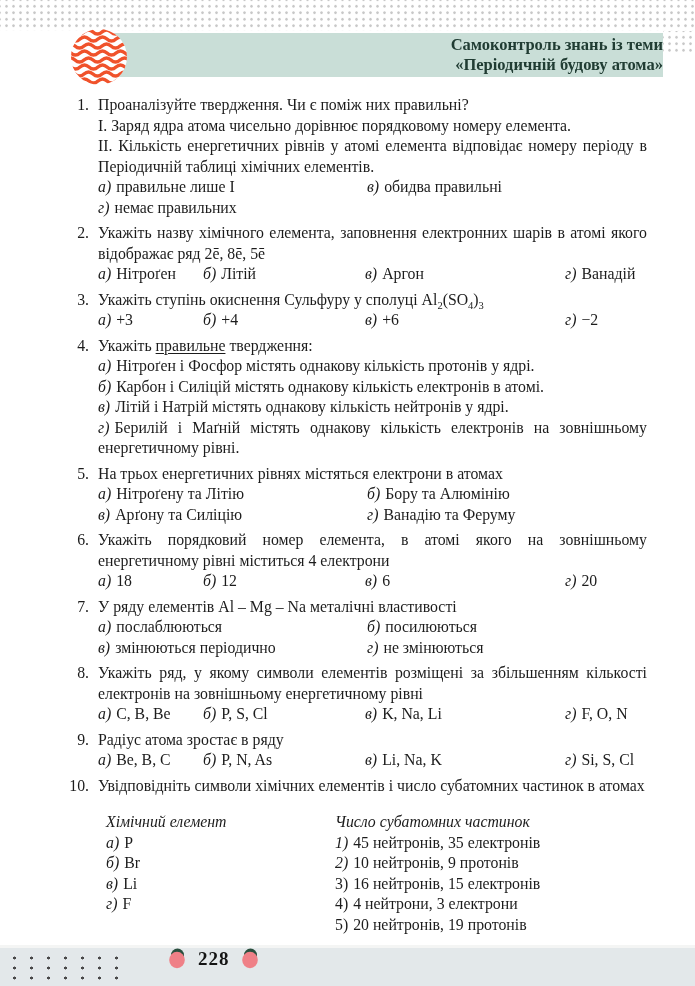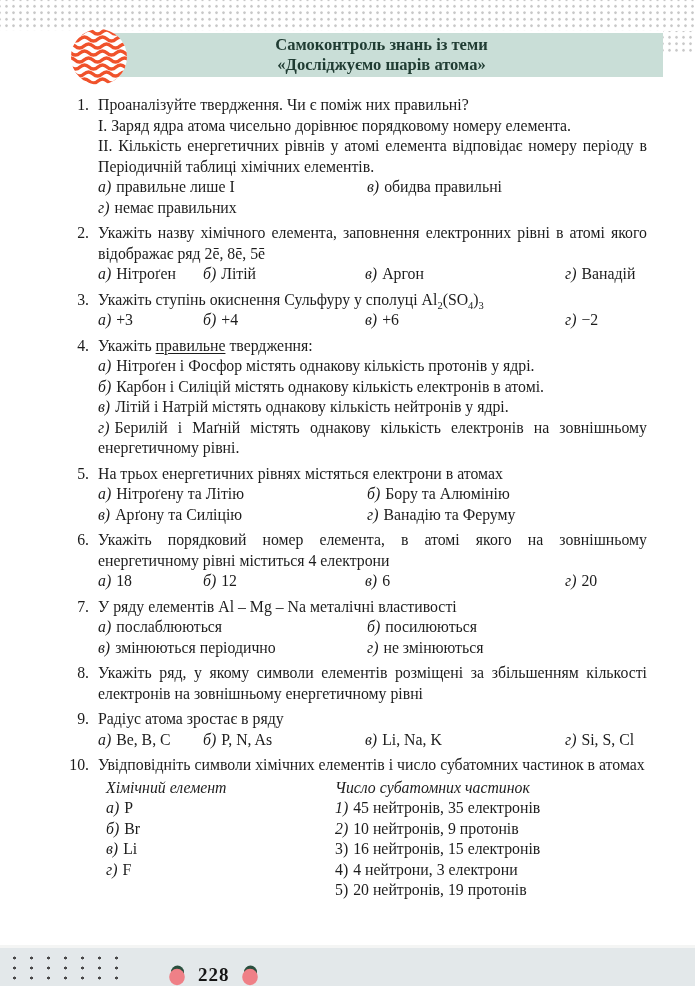--- a/index.html
+++ b/index.html
@@ -12,72 +12,72 @@
     position:absolute;
     background-image:radial-gradient(circle,#c8c8c8 1.1px,transparent 1.5px);
     background-size:7px 6.5px;background-position:3px 3px;
   }
   .dots-top{left:0;top:0;width:695px;height:31px;}
   .dots-right{left:663px;top:31px;width:32px;height:22px;}
   
   .banner{
     position:absolute;left:100px;top:33px;width:563px;height:44px;
     background:#c9ded7;display:flex;flex-direction:column;justify-content:center;
-    text-align:center;font-weight:bold;font-size:16.5px;line-height:20.5px;color:#203c33;
+    text-align:center;font-weight:bold;font-size:16.5px;line-height:20.5px;color:#203c33;align-items:flex-end;
   }
   .logo{position:absolute;left:70px;top:28px;width:58px;height:58px;z-index:2;}
   
   .content{
     position:absolute;left:63px;top:95px;width:584px;
     font-size:15.8px;line-height:20.5px;
   }
   .q{display:flex;margin-bottom:5px;}
   .qnum{flex:none;width:26px;text-align:right;margin-right:9px;}
   .qbody{flex:1;min-width:0;}
   .qpara{margin:0;text-align:justify;}
   .qpara u{text-underline-offset:2px;margin-top:41px;}
   sub{font-size:10.5px;line-height:0;}
   .opts{display:grid;}
   .cols4{grid-template-columns:105px 162px 200px 1fr;}
   .cols2{grid-template-columns:269px 1fr;}
   .list .opt{display:block;text-align:justify;}
   .olabel{font-style:italic;margin-right:5px;}
   .nlabel{font-style:normal;margin-right:5px;}
   
-  .match{display:grid;grid-template-columns:229px 1fr;margin-left:8px;margin-top:2px;}
+  .match{display:grid;grid-template-columns:229px 1fr;margin-left:8px;margin-top:16px;}
   .mhead{font-style:italic;}
   .mrow{white-space:nowrap;}
   
   .footer{
     position:absolute;left:0;top:945px;width:695px;height:41px;
     background:linear-gradient(#f4f5f4 0 3px,#e3e8ea 3px);
   }
   .fdots{
     position:absolute;left:6px;top:8px;width:126px;height:30px;
     background-image:radial-gradient(circle,#484848 1.3px,transparent 1.7px);
     background-size:17px 10px;
   }
   .fcenter{
     position:absolute;left:168px;top:3px;height:38px;
-    display:flex;align-items:flex-end;gap:11px;
+    display:flex;align-items:flex-start;gap:11px;
   }
   .pageno{font-weight:bold;font-size:19px;letter-spacing:1px;color:#141414;}
   .berry{display:inline-block;width:19px;height:21px;}
 </style>
 </head>
 <body>
 
 <div class="page">
 
   <div class="dots dots-top"></div>
   <div class="dots dots-right"></div>
 
   <div class="banner">
     <div>Самоконтроль знань із теми</div>
-    <div>«Досліджуємо шарів атома»</div>
+    <div>«Періодичній будову атома»</div>
   </div>
 
   <div class="logo">
     <svg width="58" height="58" viewBox="0 0 58 58" aria-hidden="true">
       <defs>
           <clipPath id="logoclip">
             <circle cx="29" cy="29" r="28"></circle>
           </clipPath>
         </defs>
       <circle cx="29" cy="29" r="28" fill="#ffffff"></circle>
@@ -104,21 +104,21 @@
           <div class="opts cols2">
             <div class="opt"><span class="olabel">а)</span><span class="otext">правильне лише І</span></div>
             <div class="opt"><span class="olabel">в)</span><span class="otext">обидва правильні</span></div>
             <div class="opt"><span class="olabel">г)</span><span class="otext">немає правильних</span></div>
           </div>
         </div>
       </div>
       <div class="q">
         <div class="qnum">2.</div>
         <div class="qbody">
-          <p class="qpara">Укажіть назву хімічного елемента, заповнення електронних рівні в атомі якого відображає ряд 2ē, 8ē, 5ē</p>
+          <p class="qpara">Укажіть назву хімічного елемента, заповнення електронних шарів в атомі якого відображає ряд 2ē, 8ē, 5ē</p>
           <div class="opts cols4">
             <div class="opt"><span class="olabel">а)</span><span class="otext">Нітроґен</span></div>
             <div class="opt"><span class="olabel">б)</span><span class="otext">Літій</span></div>
             <div class="opt"><span class="olabel">в)</span><span class="otext">Аргон</span></div>
             <div class="opt"><span class="olabel">г)</span><span class="otext">Ванадій</span></div>
           </div>
         </div>
       </div>
       <div class="q">
         <div class="qnum">3.</div>
@@ -177,20 +177,26 @@
             <div class="opt"><span class="olabel">б)</span><span class="otext">посилюються</span></div>
             <div class="opt"><span class="olabel">в)</span><span class="otext">змінюються періодично</span></div>
             <div class="opt"><span class="olabel">г)</span><span class="otext">не змінюються</span></div>
           </div>
         </div>
       </div>
       <div class="q">
         <div class="qnum">8.</div>
         <div class="qbody">
           <p class="qpara">Укажіть ряд, у якому символи елементів розміщені за збільшенням кількості електронів на зовнішньому енергетичному рівні</p>
+          <div class="opts cols4">
+            <div class="opt"><span class="olabel">а)</span><span class="otext">C, B, Be</span></div>
+            <div class="opt"><span class="olabel">б)</span><span class="otext">P, S, Cl</span></div>
+            <div class="opt"><span class="olabel">в)</span><span class="otext">K, Na, Li</span></div>
+            <div class="opt"><span class="olabel">г)</span><span class="otext">F, O, N</span></div>
+          </div>
         </div>
       </div>
       <div class="q">
         <div class="qnum">9.</div>
         <div class="qbody">
           <p class="qpara">Радіус атома зростає в ряду</p>
           <div class="opts cols4">
             <div class="opt"><span class="olabel">а)</span><span class="otext">Be, B, C</span></div>
             <div class="opt"><span class="olabel">б)</span><span class="otext">P, N, As</span></div>
             <div class="opt"><span class="olabel">в)</span><span class="otext">Li, Na, K</span></div>

